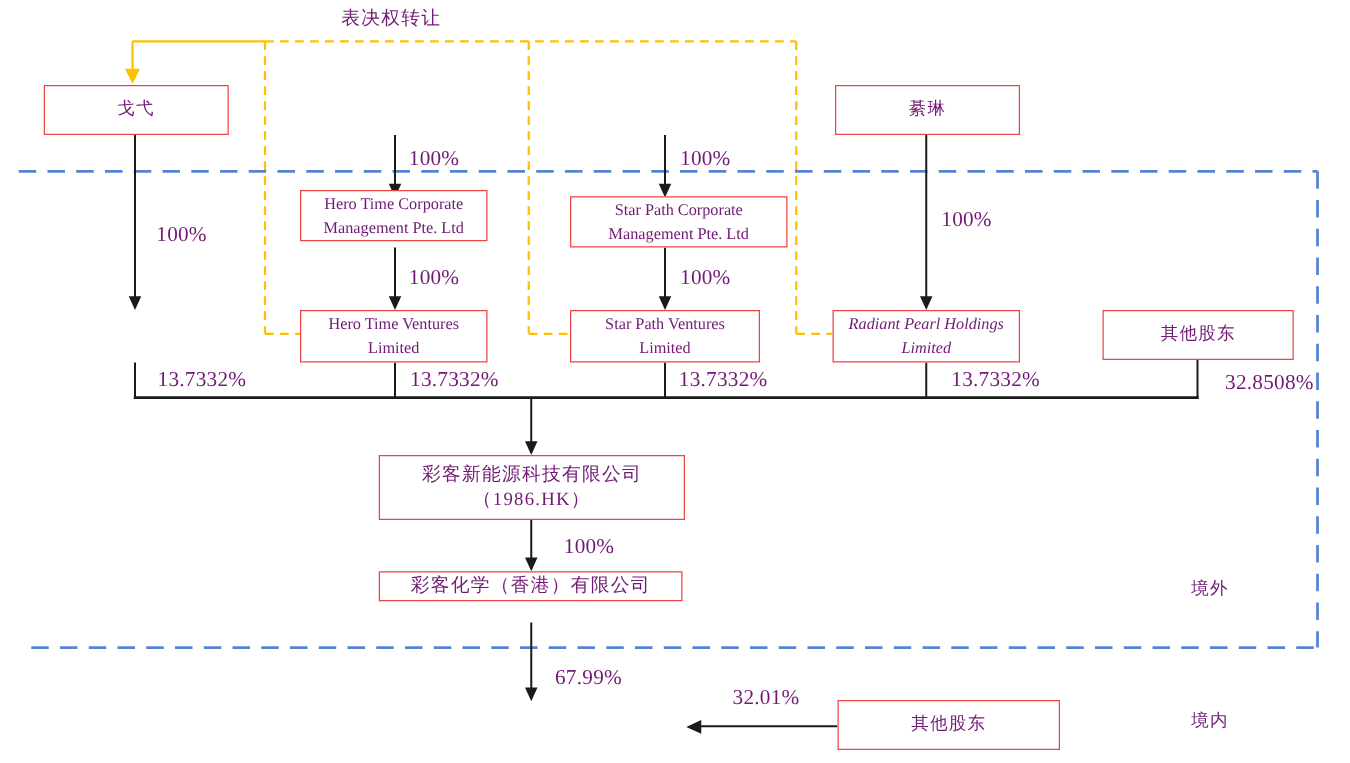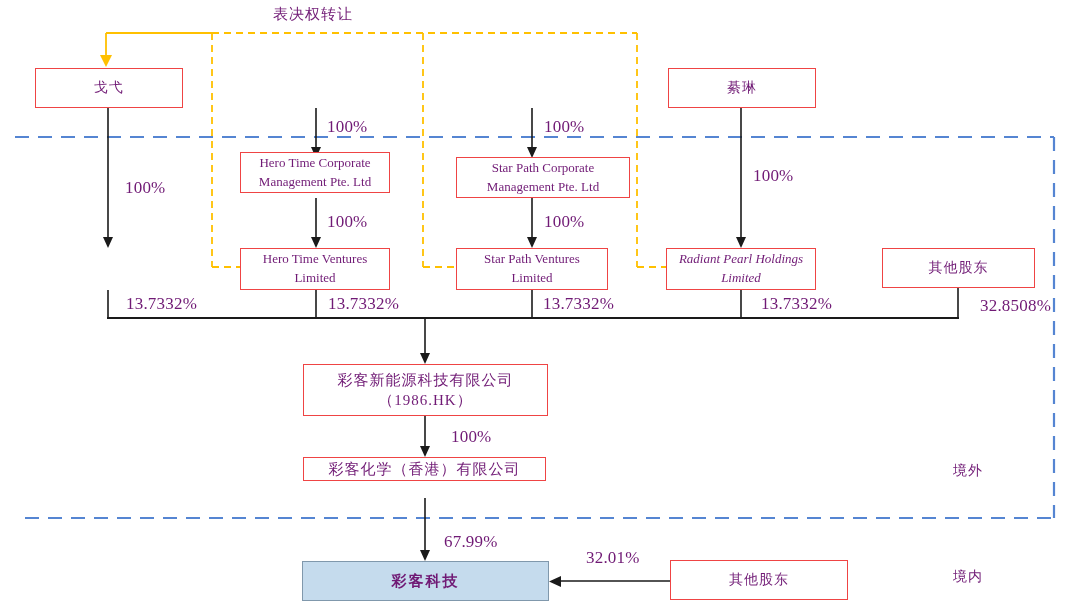--- a/index.html
+++ b/index.html
@@ -149,23 +149,20 @@
     <span>其他股东</span>
   </div>
 
   <div class="node big" style="left:303px; top:364px; width:245px; height:52px;">
     <span>彩客新能源科技有限公司</span>
     <span>（1986.HK）</span>
   </div>
   <div class="node big" style="left:303px; top:457px; width:243px; height:24px;">
     <span>彩客化学（香港）有限公司</span>
   </div>
-  <div class="node highlight" style="left:302px; top:561px; width:247px; height:40px;">
-    <span>彩客科技</span>
-  </div>
   <div class="node" style="left:670px; top:560px; width:178px; height:40px;">
     <span>其他股东</span>
   </div>
 
   <div class="pct" style="left:125px; top:178px;">100%</div>
   <div class="pct" style="left:327px; top:117px;">100%</div>
   <div class="pct" style="left:327px; top:212px;">100%</div>
   <div class="pct" style="left:544px; top:117px;">100%</div>
   <div class="pct" style="left:544px; top:212px;">100%</div>
   <div class="pct" style="left:753px; top:166px;">100%</div>

